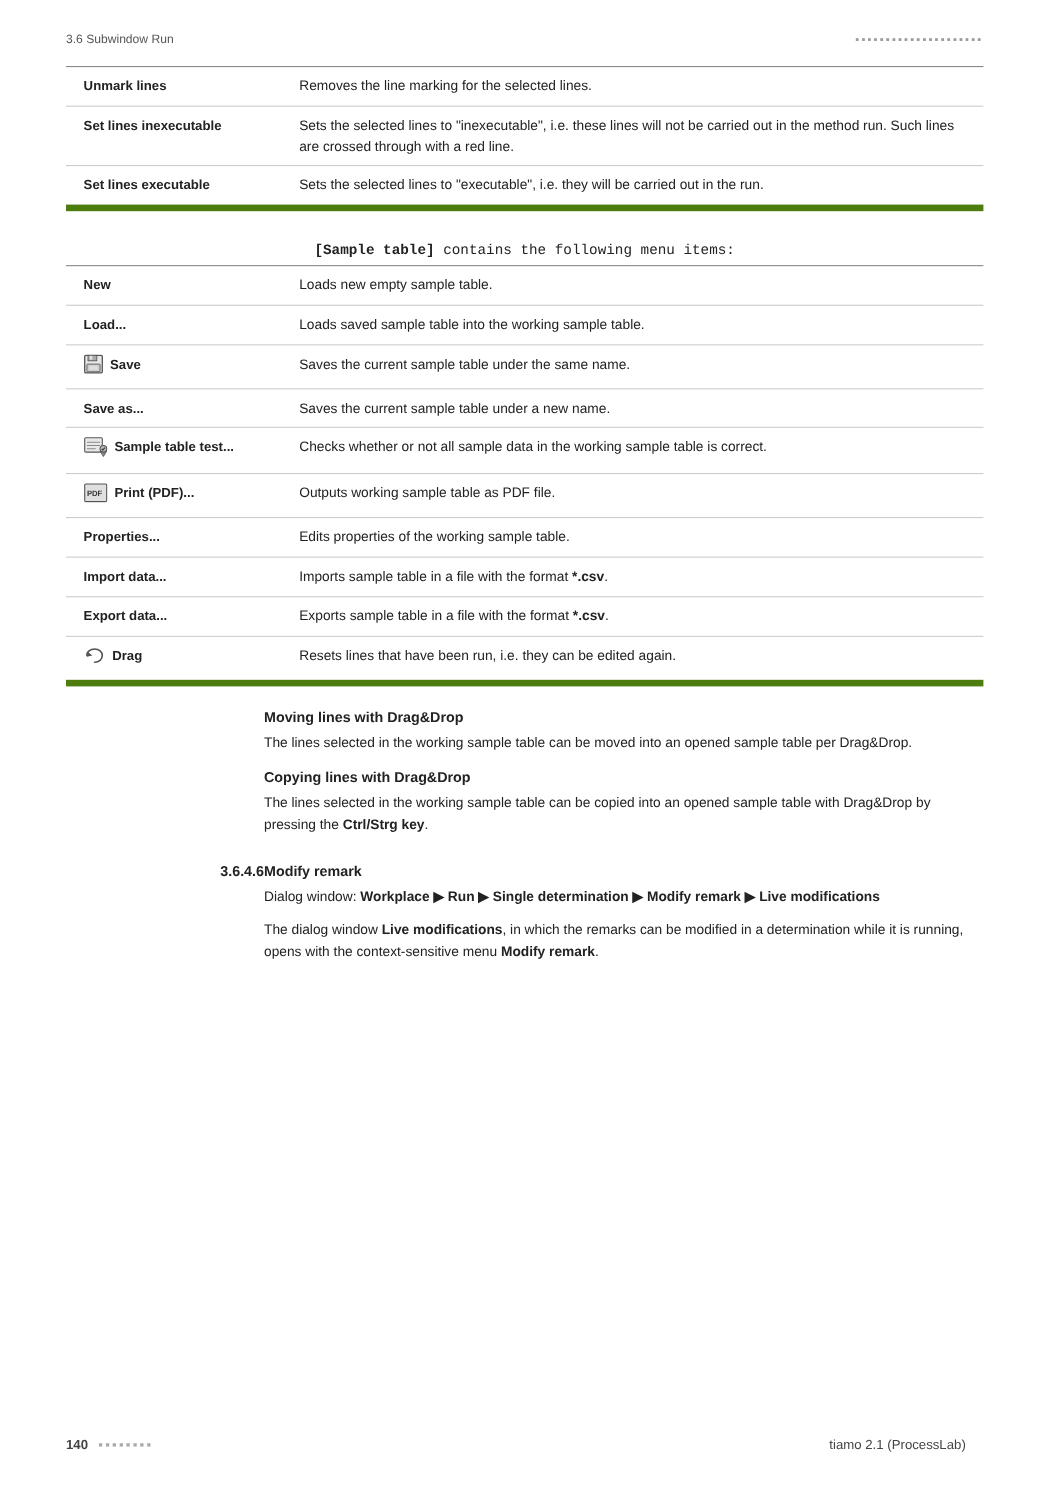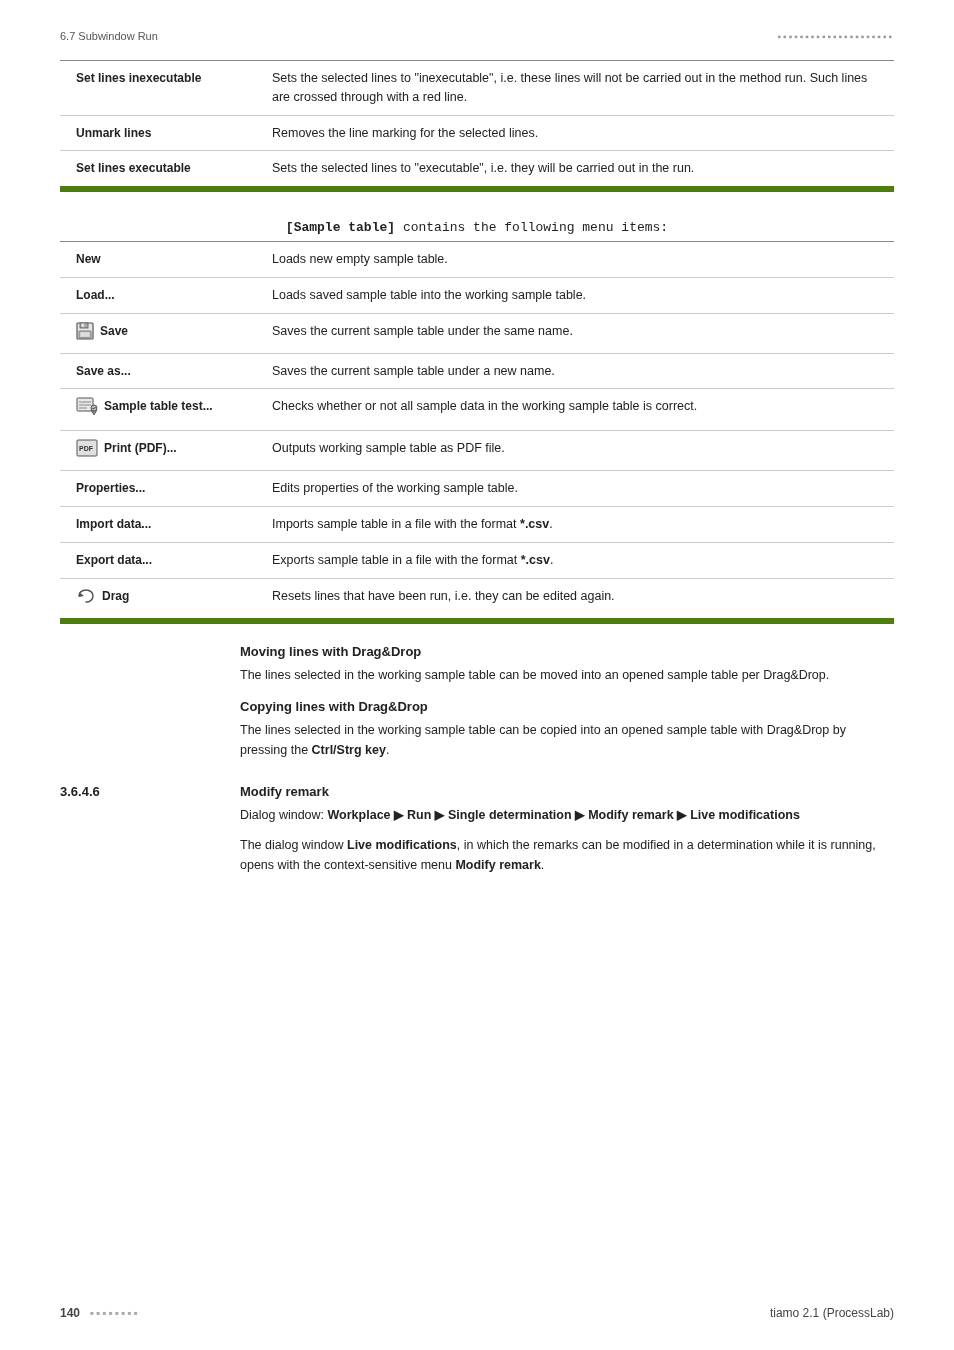--- a/index.html
+++ b/index.html
@@ -79,70 +79,71 @@
       display: flex;
       gap: 0;
       margin-top: 24px;
       margin-bottom: 6px;
     }
     .numbered-section .section-num {
       width: 180px;
       font-weight: bold;
       font-size: 13px;
       flex-shrink: 0;
+      text-align: right;
     }
     .numbered-section .section-title {
       font-weight: bold;
       font-size: 13px;
     }
     .subsection-body {
       margin-left: 180px;
       font-size: 12.5px;
       line-height: 1.6;
       margin-bottom: 10px;
     }
     .subsection-body p {
       margin-bottom: 8px;
     }
     
     .footer {
       position: absolute;
       bottom: 30px;
       left: 60px;
-      right: 60px;
+      right: 76px;
       display: flex;
       justify-content: space-between;
       font-size: 12px;
       color: #444;
     }
     .centered-heading {
       text-align: center;
       padding: 10px 0 6px 0;
       font-family: Liberation Mono, monospace;
     }
   </style>
 </head>
 <body>
 
 <div class="page">
 
   <div class="header-line">
-    <span>6.7 Subwindow Run</span>
+    <span>3.6 Subwindow Run</span>
     <span class="header-dots">▪▪▪▪▪▪▪▪▪▪▪▪▪▪▪▪▪▪▪▪▪</span>
   </div>
 
   <table class="doc-table">
     <tbody>
       <tr>
+        <td>Unmark lines</td>
+        <td>Removes the line marking for the selected lines.</td>
+      </tr>
+      <tr>
         <td>Set lines inexecutable</td>
         <td>Sets the selected lines to "inexecutable", i.e. these lines will not be carried out in the method run. Such lines are crossed through with a red line.</td>
-      </tr>
-      <tr>
-        <td>Unmark lines</td>
-        <td>Removes the line marking for the selected lines.</td>
       </tr>
       <tr>
         <td>Set lines executable</td>
         <td>Sets the selected lines to "executable", i.e. they will be carried out in the run.</td>
       </tr>
     </tbody>
   </table>
 
   <div class="centered-heading">
     <strong>[Sample table]</strong>

